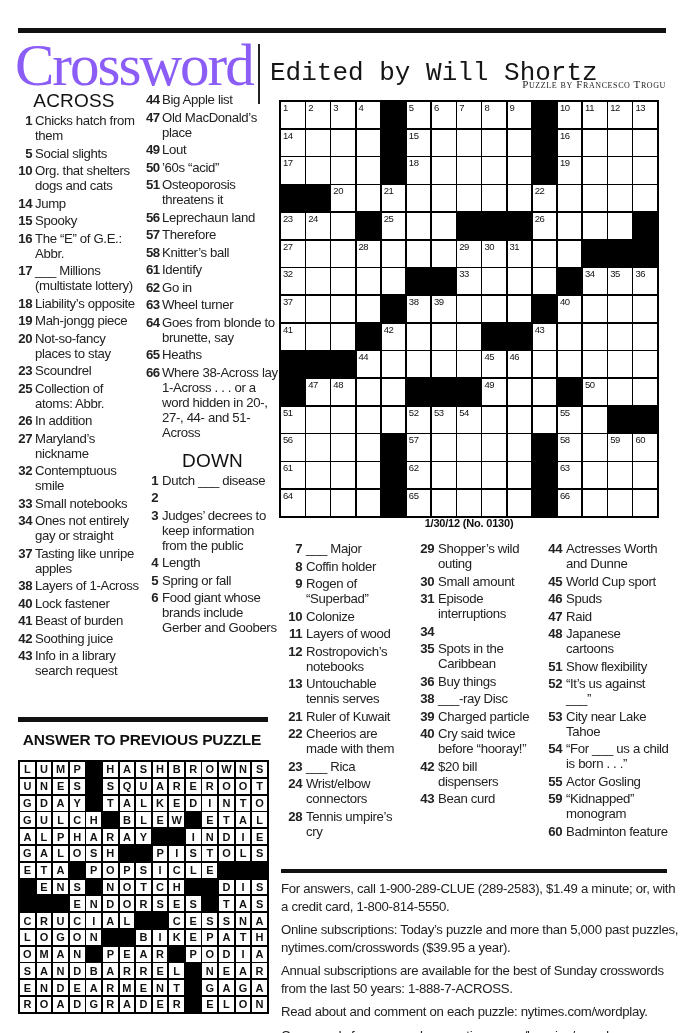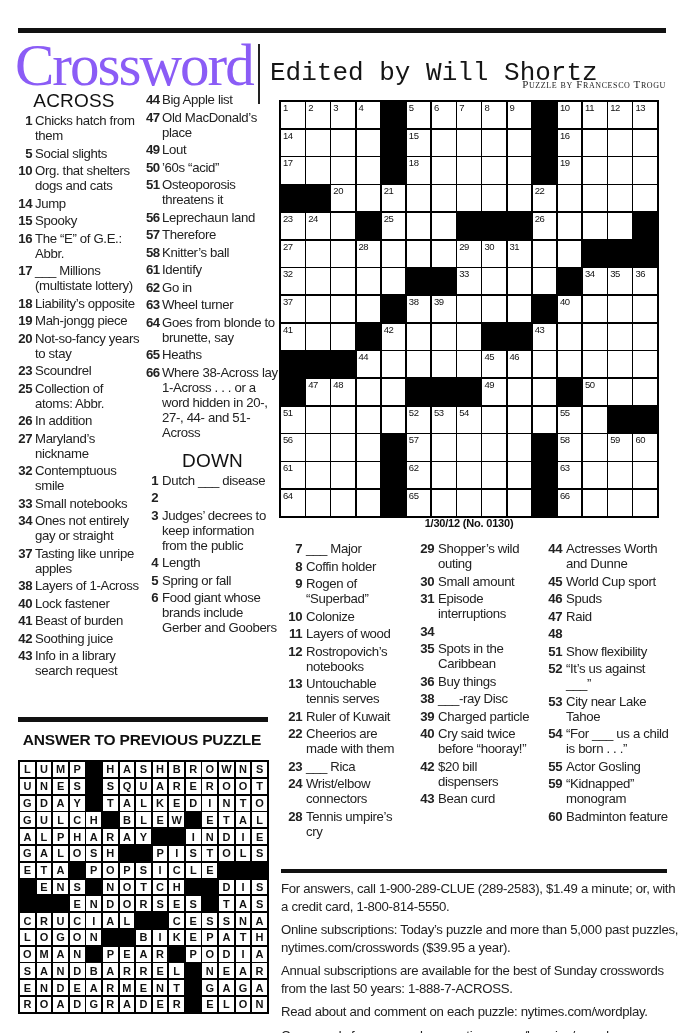--- a/index.html
+++ b/index.html
@@ -99,21 +99,21 @@
         <div class="clue">
           <span class="n">18</span>
           <span class="t">Liability’s opposite</span>
         </div>
         <div class="clue">
           <span class="n">19</span>
           <span class="t">Mah-jongg piece</span>
         </div>
         <div class="clue">
           <span class="n">20</span>
-          <span class="t">Not-so-fancy years to stay</span>
+          <span class="t">Not-so-fancy places to stay</span>
         </div>
         <div class="clue">
           <span class="n">23</span>
           <span class="t">Scoundrel</span>
         </div>
         <div class="clue">
           <span class="n">25</span>
           <span class="t">Collection of atoms: Abbr.</span>
         </div>
         <div class="clue">
@@ -723,20 +723,21 @@
         <div class="clue">
           <span class="n">46</span>
           <span class="t">Spuds</span>
         </div>
         <div class="clue">
           <span class="n">47</span>
           <span class="t">Raid</span>
         </div>
         <div class="clue">
           <span class="n">48</span>
+          <span class="t">Japanese cartoons</span>
         </div>
         <div class="clue">
           <span class="n">51</span>
           <span class="t">Show flexibility</span>
         </div>
         <div class="clue">
           <span class="n">52</span>
           <span class="t">“It’s us against ___”</span>
         </div>
         <div class="clue">

